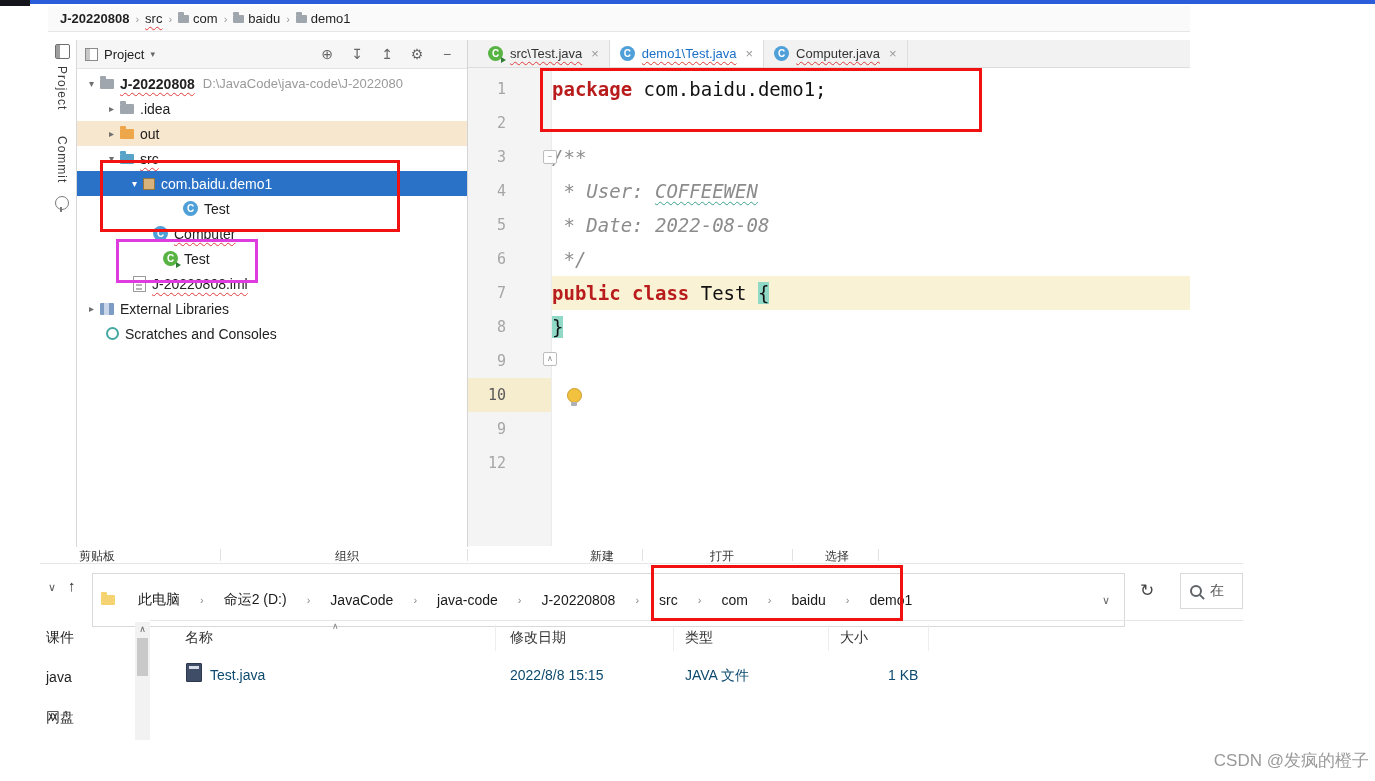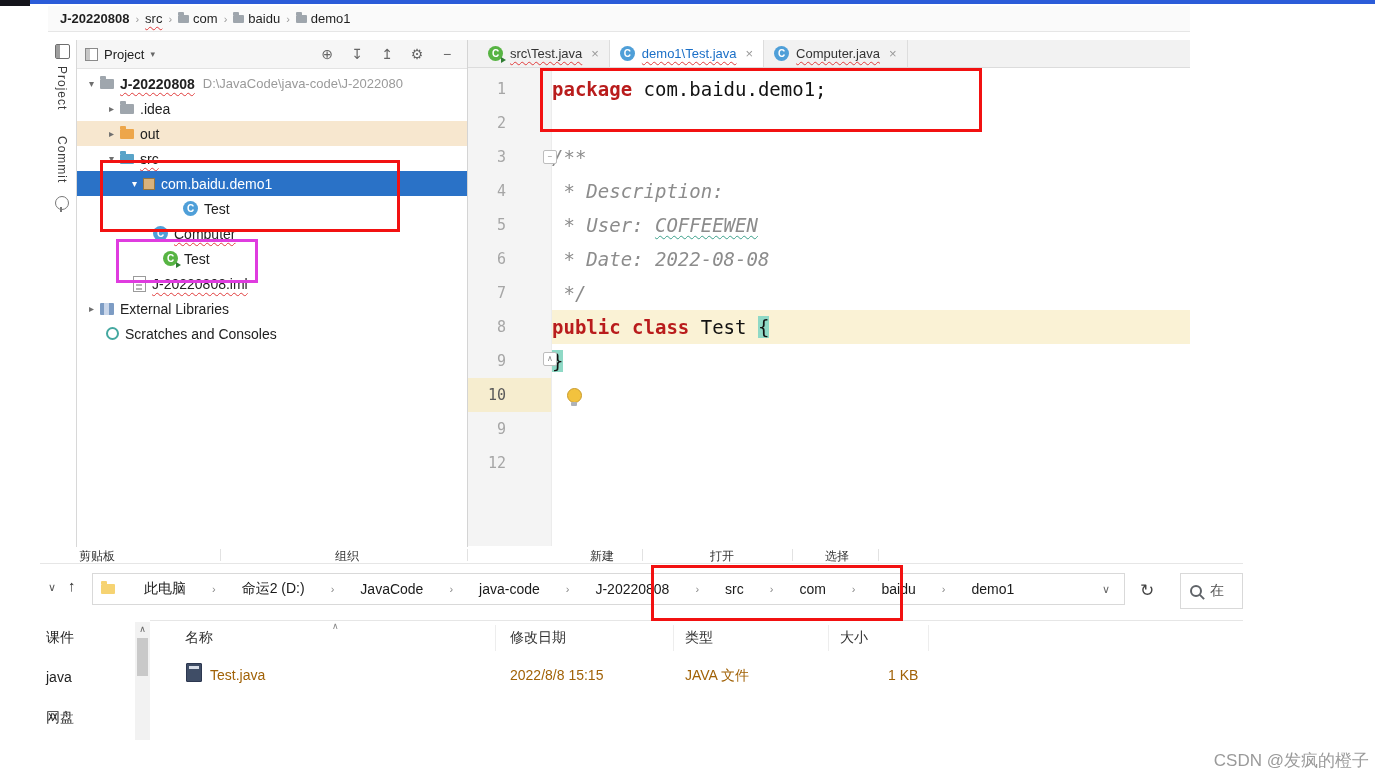--- a/index.html
+++ b/index.html
@@ -106,37 +106,37 @@
   .bulb{width:13px;height:13px;background:#f2c23e;border:1px solid #c99b2e;border-radius:50%;position:absolute}
   .bulb::after{content:"";position:absolute;left:3px;top:13px;width:6px;height:4px;
         background:#aeb2b8;border-radius:1px}
 
   
   #explorer{left:40px;top:547px;width:1203px;height:193px;background:#fff;font-size:14px}
   .rib-label{position:absolute;top:1px;transform:translateX(-50%);font-size:12px;color:#333}
   .rib-div{position:absolute;top:2px;width:1px;height:12px;background:#e2e2e2}
   #rib-line{position:absolute;top:16px;left:0;right:0;height:1px;background:#e6e6e6}
   .navgl{position:absolute;color:#555;cursor:default}
-  #addrbox{position:absolute;left:52px;top:26px;width:1033px;height:32px;border:1px solid #d9d9d9;
-           box-sizing:border-box;display:flex;align-items:center;padding:0 8px;gap:20px;background:#fff}
+  #addrbox{position:absolute;left:52px;top:26px;width:1033px;height:54px;border:1px solid #d9d9d9;
+           box-sizing:border-box;display:flex;align-items:center;padding:0 8px;gap:14px;background:#fff}
   .crumb{padding:0 3px;color:#1a1a1a;white-space:nowrap;cursor:default}
   .csep{color:#888;font-size:11px;padding:0 3px}
   #addr-sp{flex:1}
   #addr-chev{color:#666;font-size:11px;padding:0 6px}
   #refresh{position:absolute;left:1100px;top:33px;font-size:17px;color:#444}
   #searchbox{position:absolute;left:1140px;top:26px;width:63px;height:36px;border:1px solid #d9d9d9;
              box-sizing:border-box;display:flex;align-items:center;gap:8px;padding:0 9px;overflow:hidden}
   .mag{width:8px;height:8px;border:2px solid #5f6368;border-radius:50%;position:relative;flex:none}
   .mag::after{content:"";position:absolute;right:-5px;bottom:-3px;width:6px;height:2px;
               background:#5f6368;transform:rotate(45deg)}
   #filelist{position:absolute;left:110px;top:73px;right:0;bottom:0;border-top:1px solid #e6e6e6}
   .colhead{position:absolute;top:8px;color:#333;cursor:default}
   .coldiv{position:absolute;top:4px;width:1px;height:26px;background:#ededed}
   #sorter{position:absolute;top:0;left:182px;font-size:9px;color:#888}
-  .fcell{position:absolute;top:46px;color:#a16207;white-space:nowrap}
+  .fcell{position:absolute;top:46px;color:#0c4a6e;white-space:nowrap}
   .jfile{width:14px;height:17px;background:#3f4d66;border:1px solid #2c3750;border-radius:1px;position:relative}
   .jfile::before{content:"";position:absolute;left:2px;top:2px;right:2px;height:3px;background:#d7dde8}
   .sideitem{position:absolute;left:6px;color:#222;white-space:nowrap;cursor:default}
   #scroll{position:absolute;left:95px;top:75px;width:15px;bottom:0;background:#f2f2f2}
   #scroll .arr{position:absolute;top:2px;left:0;right:0;text-align:center;font-size:9px;color:#666}
   #scroll .thumb{position:absolute;top:16px;left:2px;width:11px;height:38px;background:#c9c9c9}
 
   
   .ann{position:absolute;border:3px solid #f21111;pointer-events:none}
   .ann.magenta{border-color:#df3cdf}
@@ -313,21 +313,20 @@
           <span class="gnum">9</span>
         </div>
       <div class="grow">
           <span class="gnum">12</span>
         </div>
     </div>
     <div id="code">
       <div class="crow"><span class="kw">package</span><span> com.baidu.demo1;</span></div>
       <div class="crow"></div>
       <div class="crow"><span class="cmt">/**</span></div>
-      <div class="crow"><span class="cmt"> * Description:</span></div>
       <div class="crow"><span class="cmt"> * User: </span><span class="cmt sq-grn">COFFEEWEN</span></div>
       <div class="crow"><span class="cmt"> * Date: 2022-08-08</span></div>
       <div class="crow"><span class="cmt"> */</span></div>
       <div class="crow cur"><span class="kw">public </span><span class="kw">class</span><span> Test </span><span class="brace">{</span></div>
       <div class="crow"><span class="brace">}</span></div>
       <div class="crow"></div>
     </div>
   </div>
 </div>
 

